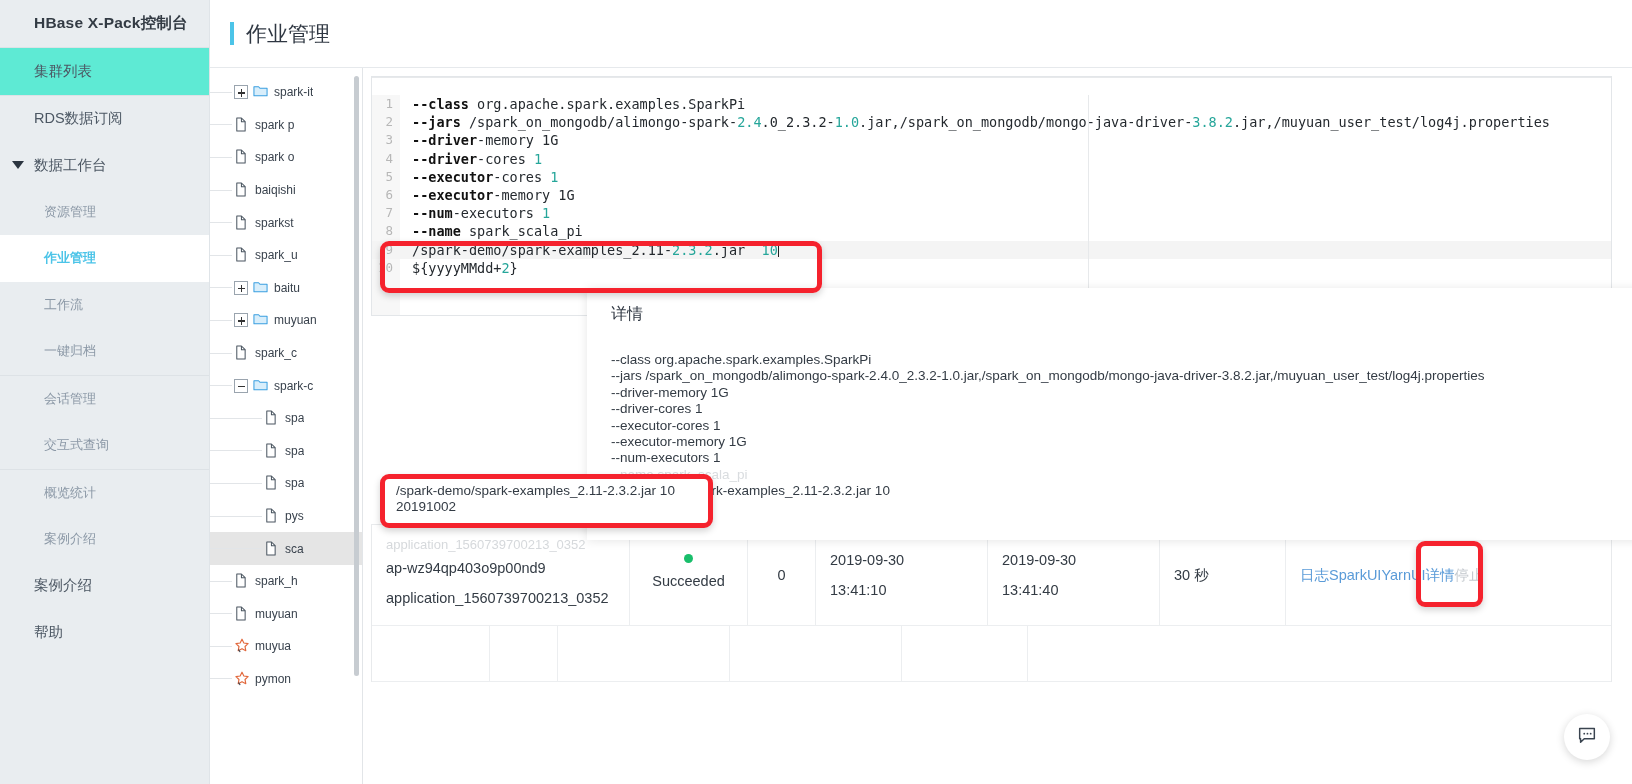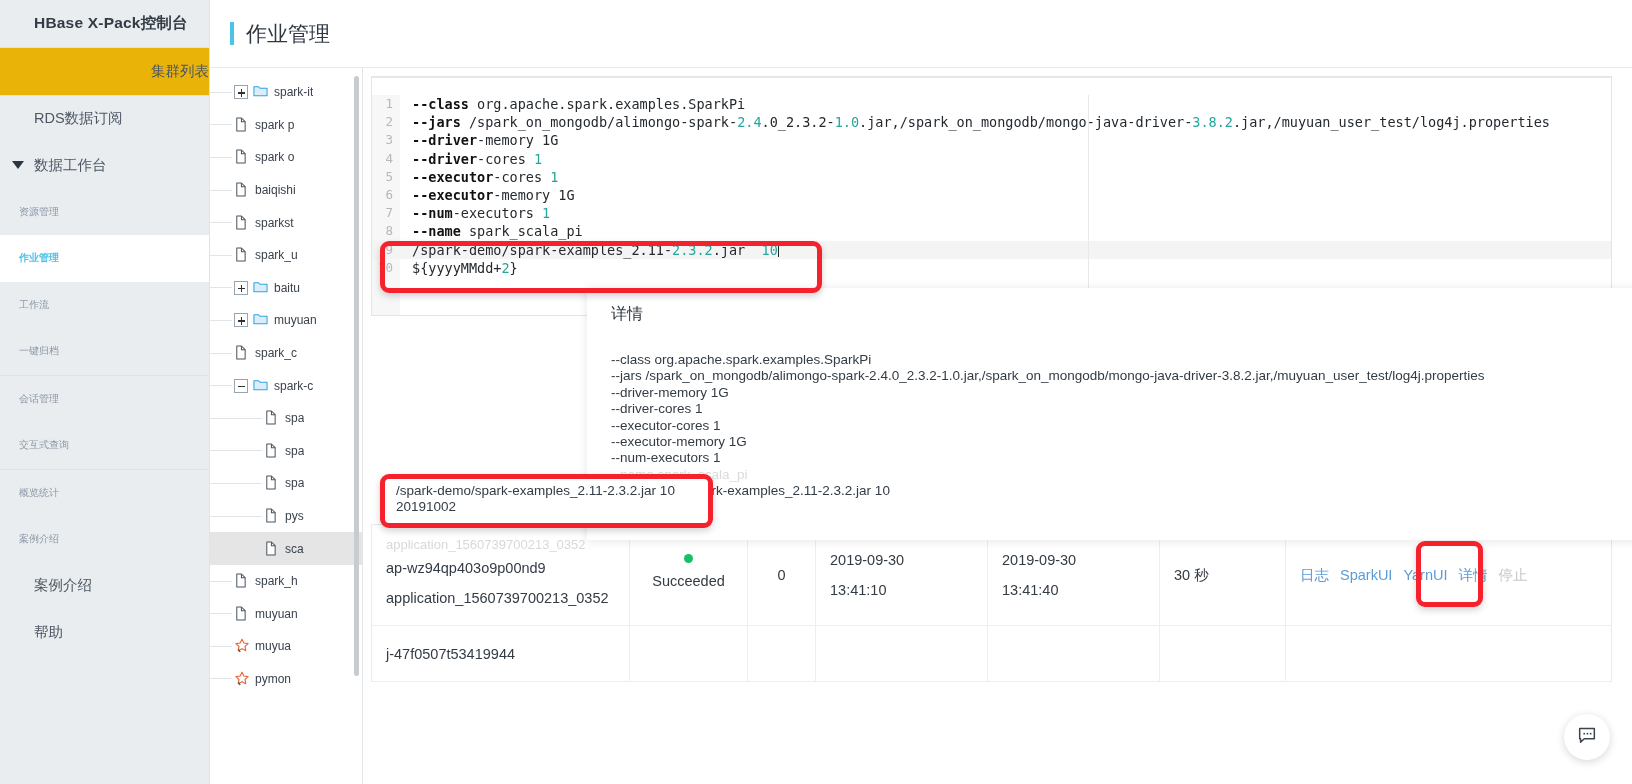--- a/index.html
+++ b/index.html
@@ -43,27 +43,26 @@
     display: flex;
     align-items: center;
     padding-left: 34px;
     font-size: 14.5px;
     color: #4c5763;
     position: relative;
     cursor: pointer;
     white-space: nowrap;
   }
   .nav-item.sub {
-    padding-left: 19px;
+    padding-left: 44px;
     color: #8b98a6;
-    font-size: 10px;
+    font-size: 13px;
   }
   .nav-item.active-top {
-    background: #eab308;
-    justify-content: flex-end;
+    background: #5eead4;
   }
   .nav-item.active {
     background: #ffffff;
     color: #4cc4e8;
     font-weight: bold;
   }
   .nav-item .caret {
     position: absolute;
     left: 12px;
     width: 0; height: 0;
@@ -328,21 +327,20 @@
   }
   .ghost-line {
     color: #d6d9dc;
     font-size: 13px;
     line-height: 16px;
     overflow: hidden;
     white-space: nowrap;
   }
   .op-links {
     display: flex;
-    gap: 11px;
     flex-wrap: wrap;
     line-height: 28px;
   }
   .op-link { color: #5a9bd8; cursor: pointer; font-size: 14.5px; }
   .op-link.disabled { color: #c3c8cd; cursor: default; }
   .jrow.empty { min-height: 56px; }
   .modal {
     position: absolute;
     left: 377px; top: 288px;
     width: 1145px;
@@ -697,21 +695,20 @@
               <div class="op-links" id="op-links">
                   <span class="op-link">日志</span>
                   <span class="op-link">SparkUI</span>
                   <span class="op-link">YarnUI</span>
                   <span class="op-link">详情</span>
                   <span class="op-link disabled">停止</span>
                 </div>
             </div>
           </div>
           <div class="jrow empty">
-            <div class="jcell c-name">j-47f0507t53419944</div>
             <div class="jcell c-state"></div>
             <div class="jcell c-code"></div>
             <div class="jcell c-start"></div>
             <div class="jcell c-end"></div>
             <div class="jcell c-dur"></div>
             <div class="jcell c-ops"></div>
           </div>
         </div>
 
         <div class="fab">

